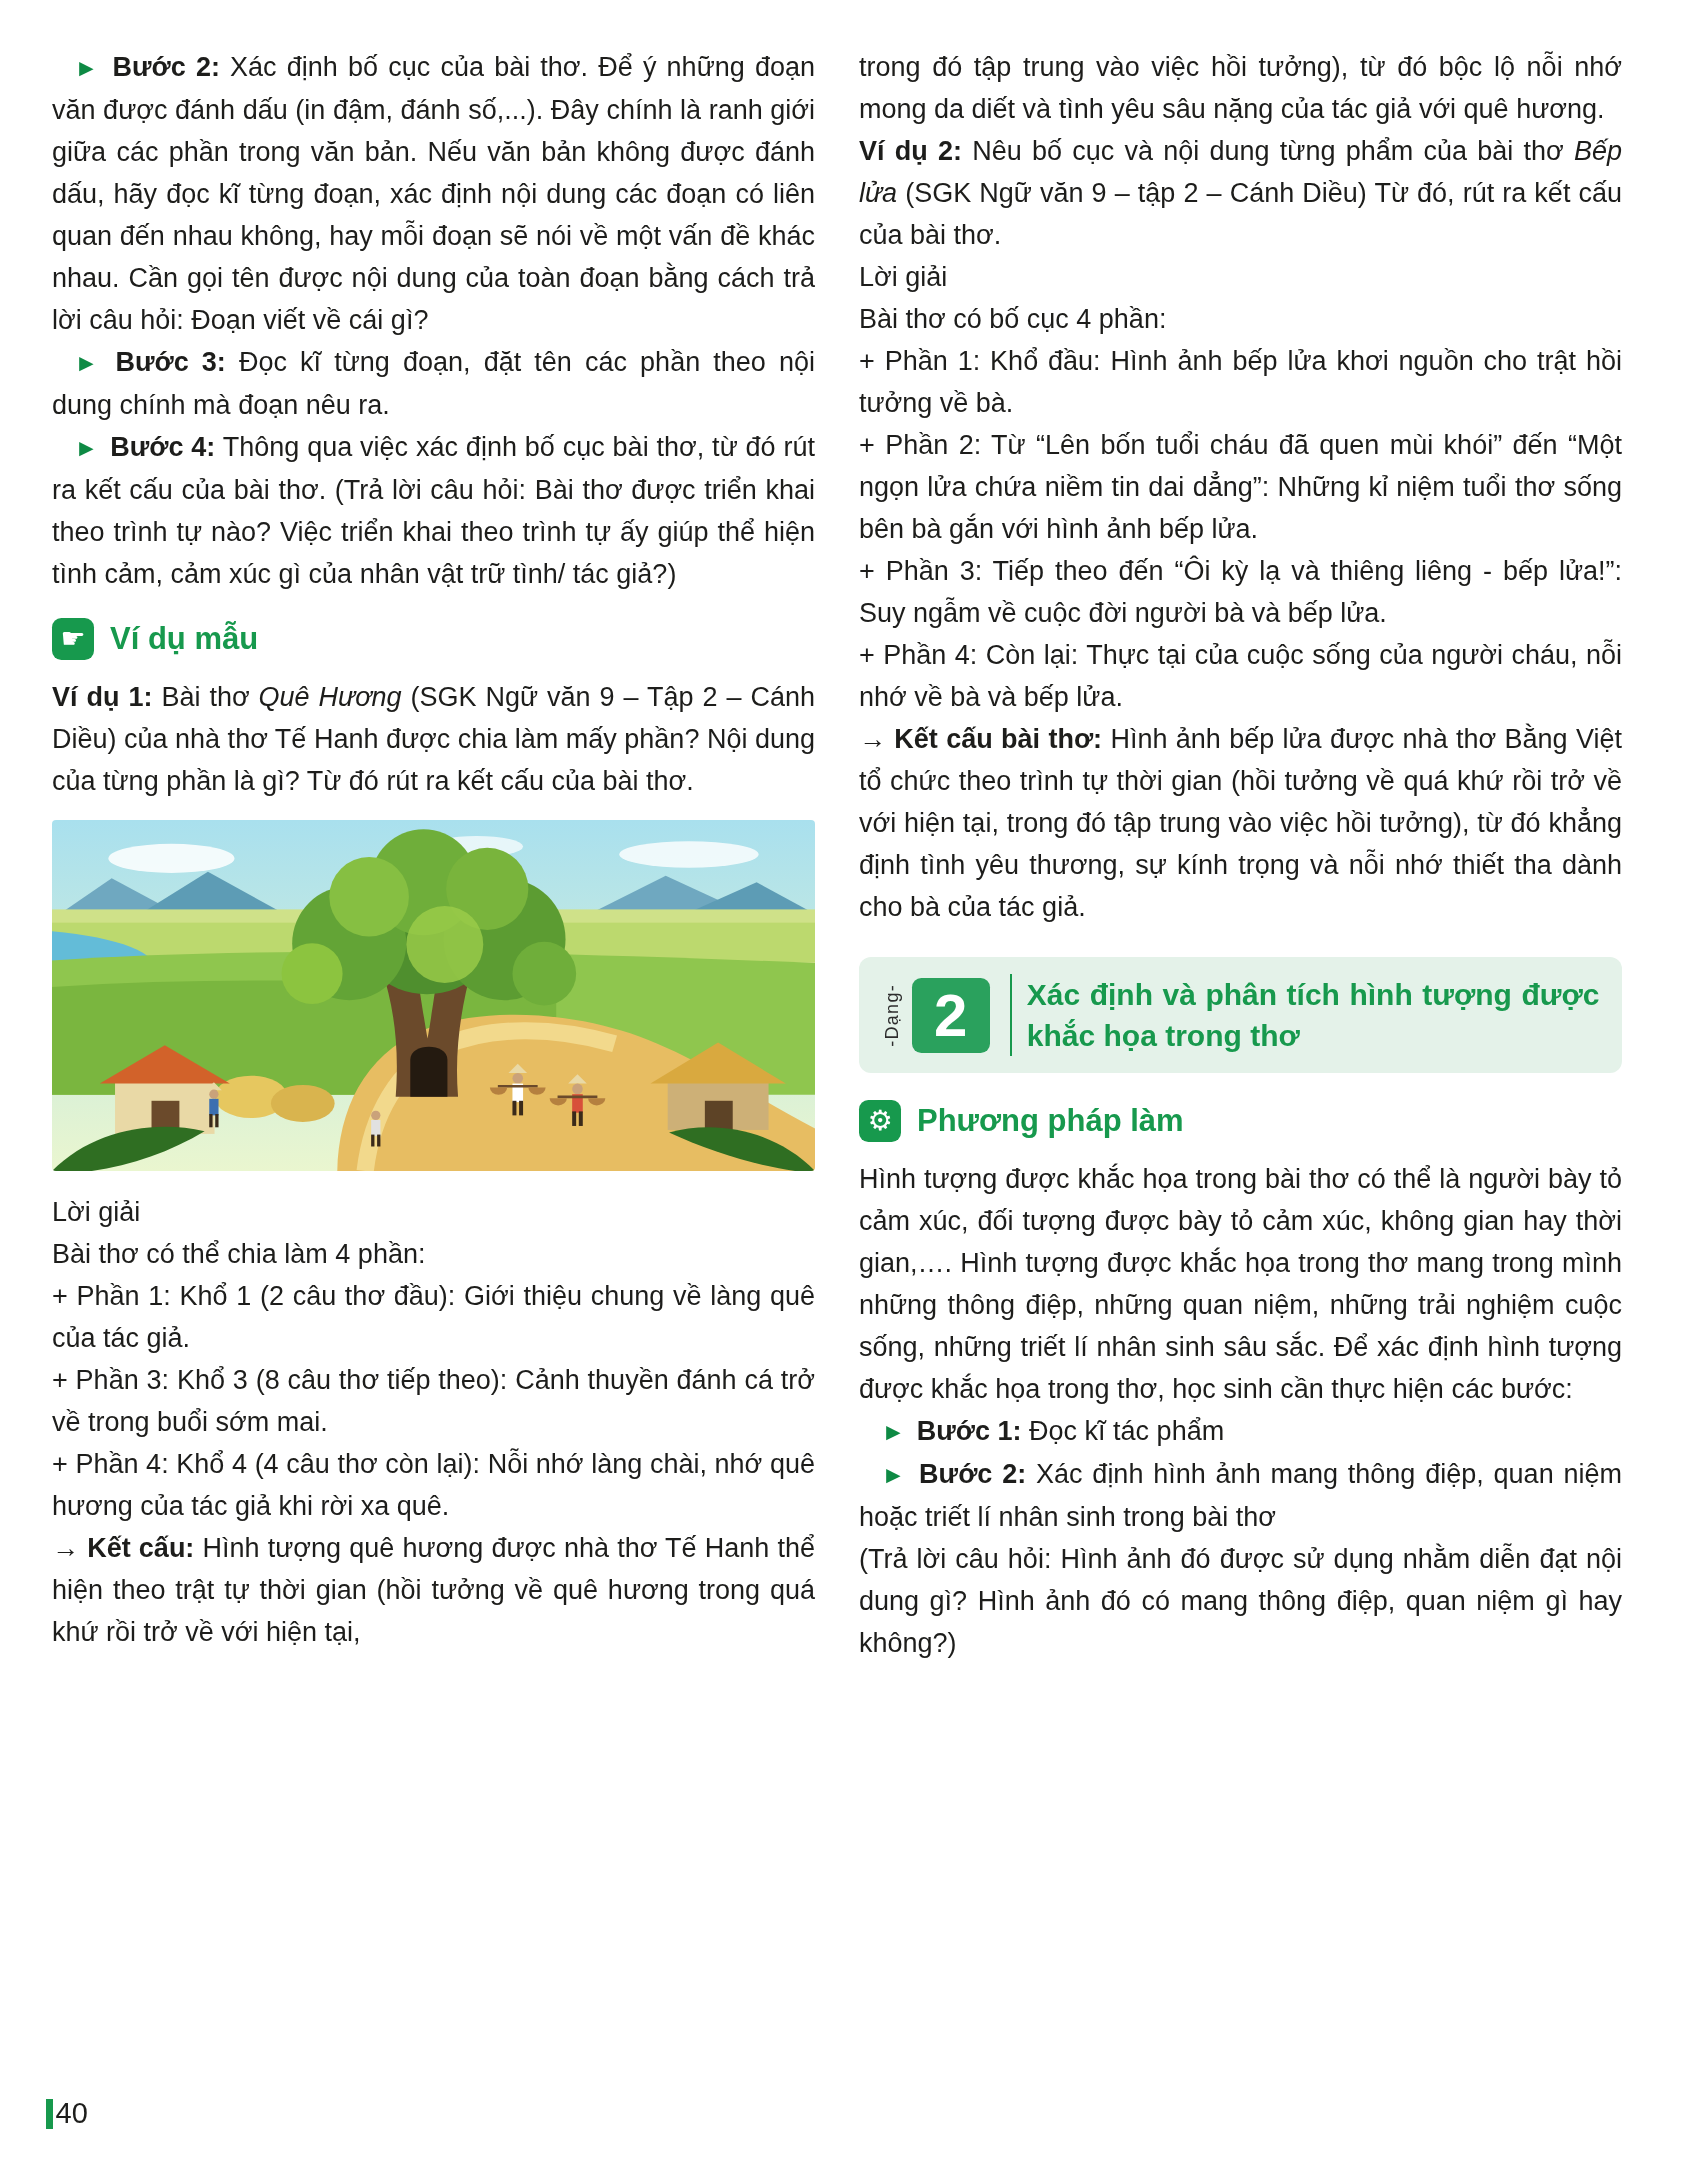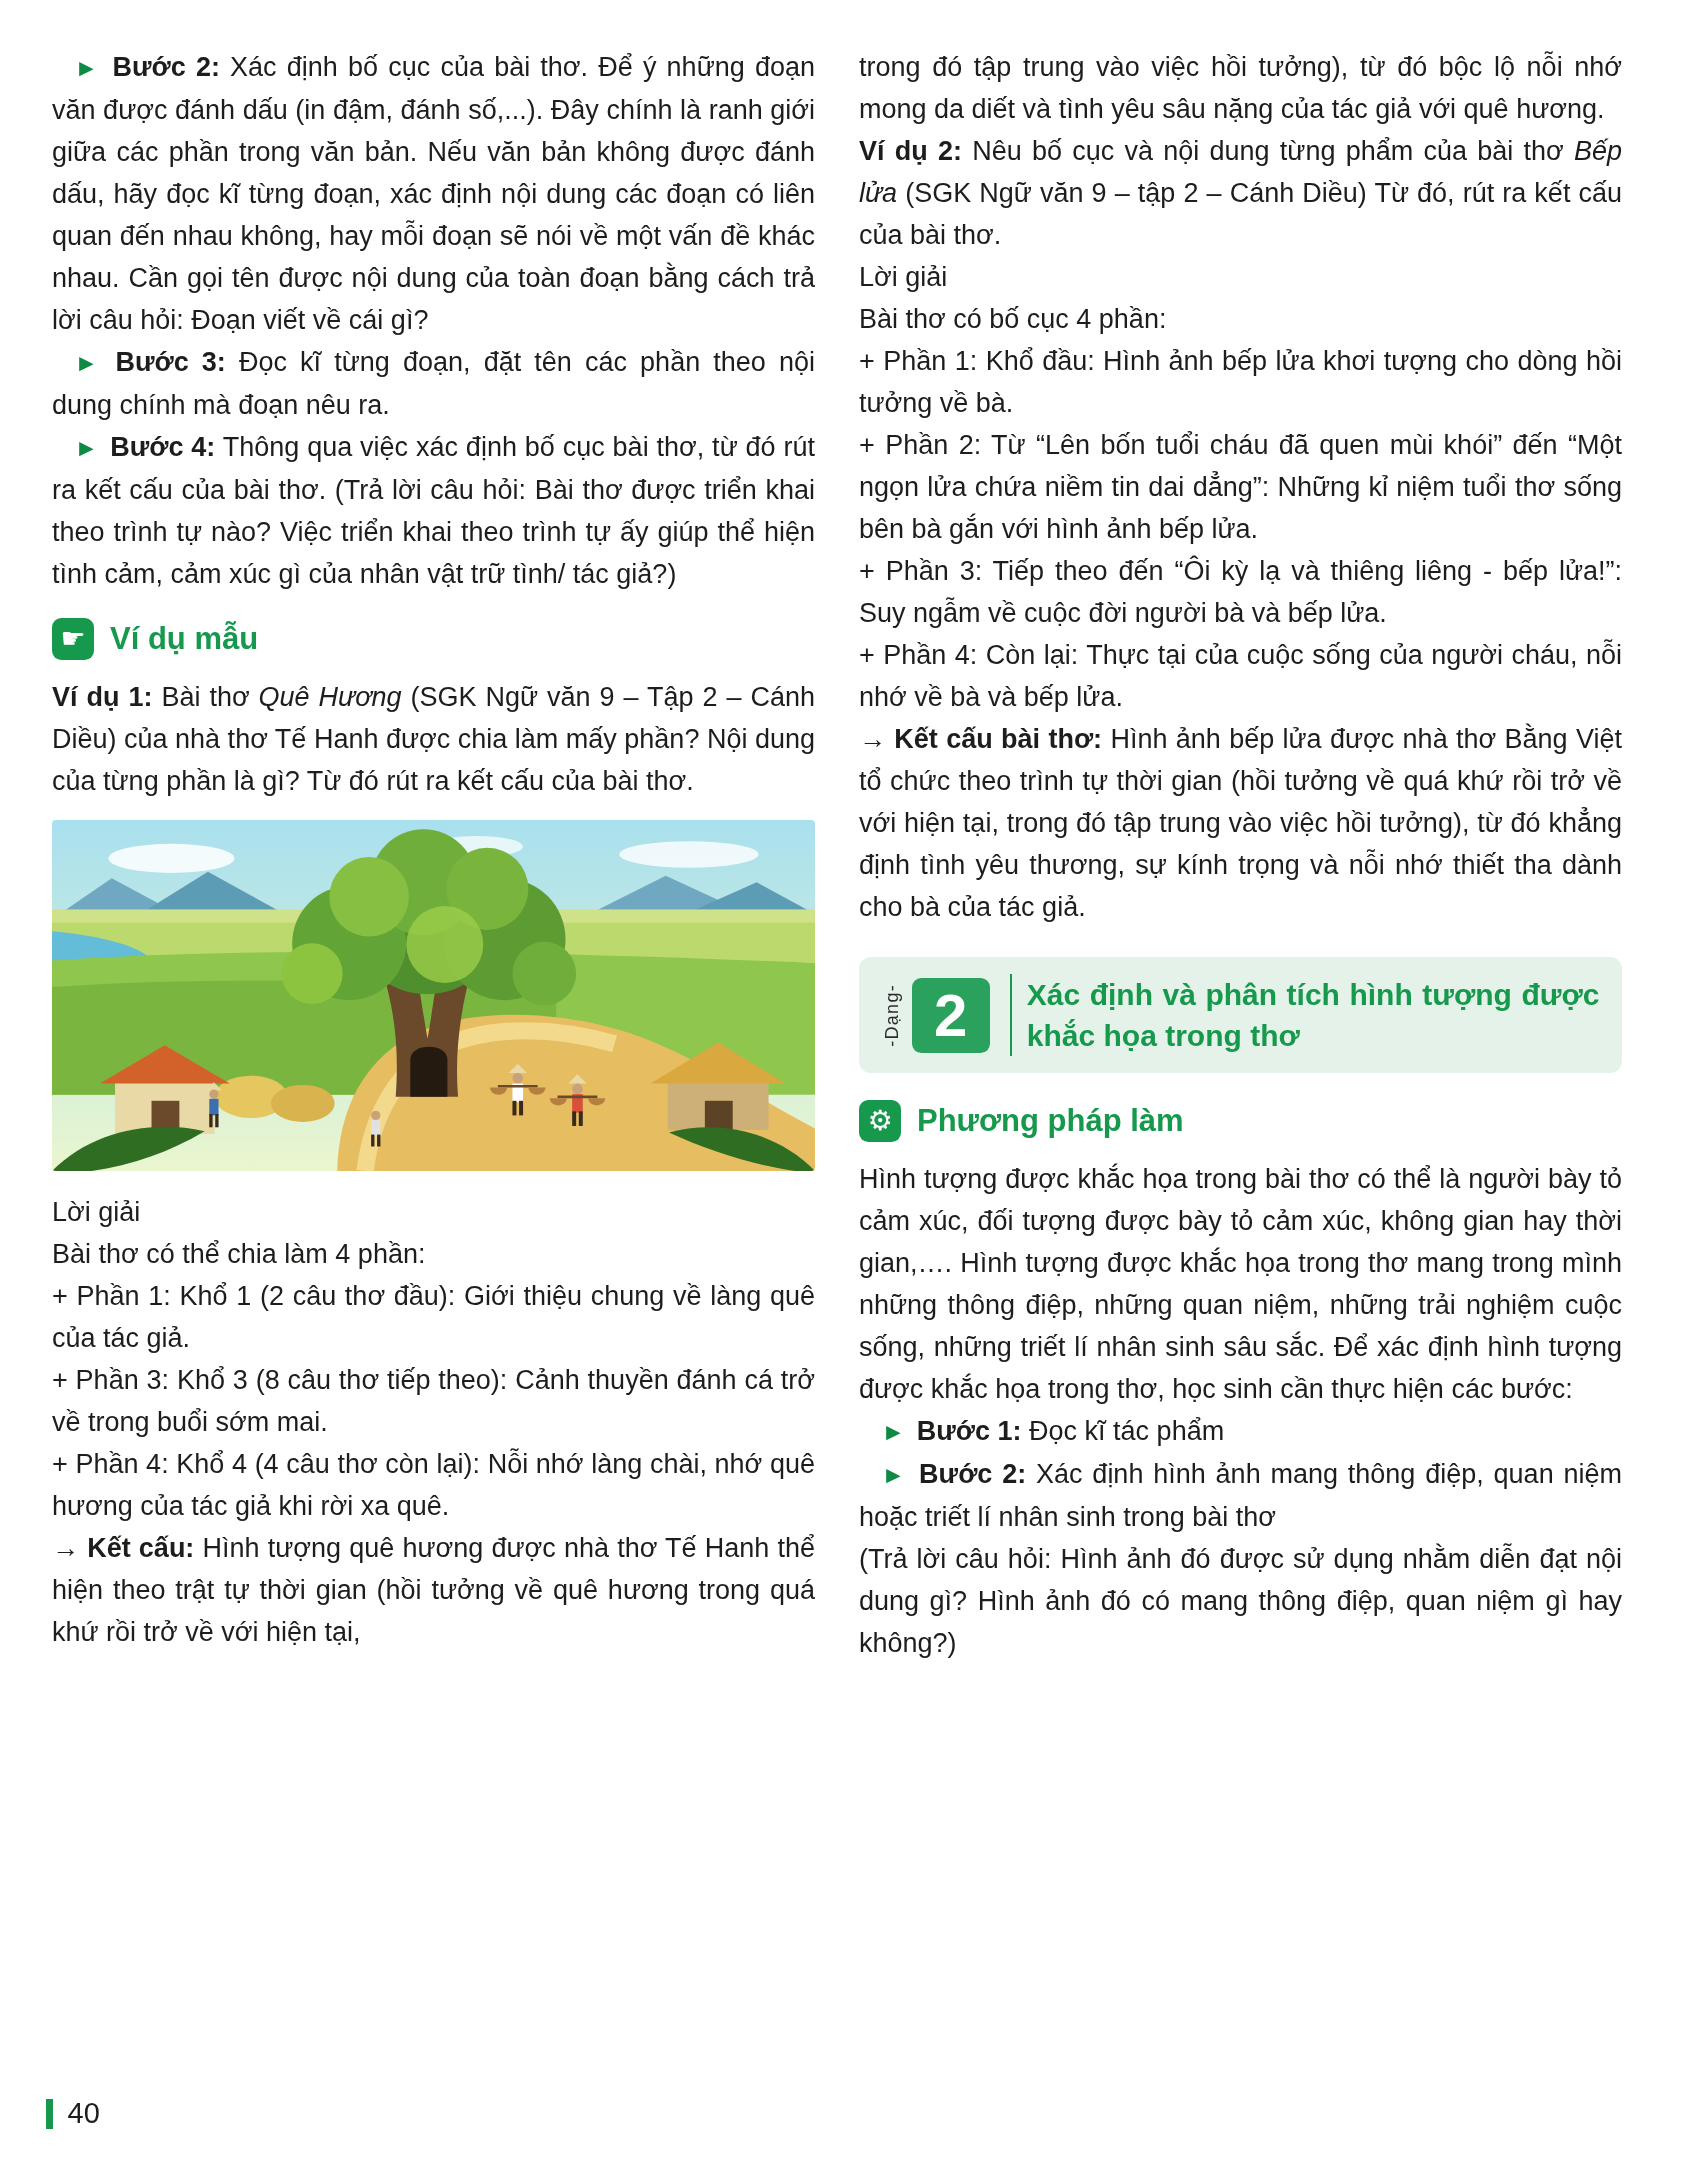--- a/index.html
+++ b/index.html
@@ -36,21 +36,21 @@
     font-size:18px;color:#2c2c2c;letter-spacing:1.3px;
   }
   .dang-num{
     width:78px;height:75px;background:#2aa15d;color:#ffffff;font-weight:bold;font-size:60px;
     display:flex;align-items:center;justify-content:center;border-radius:9.3px;
   }
   .dang-title{
     border-left:2.6px solid #17994d;padding-left:15px;color:#17994d;font-weight:bold;
     font-size:30px;line-height:41px;text-align:justify;
   }
-  .footer{position:absolute;left:46px;bottom:53px;display:flex;align-items:center;gap:15px;justify-content:center;}
+  .footer{position:absolute;left:46px;bottom:53px;display:flex;align-items:center;gap:3px;justify-content:center;}
   .pbar{display:inline-block;width:6.6px;height:30px;background:#17994d;}
   .pnum{font-size:29px;color:#1d1d1b;}
 </style>
 </head>
 <body>
 
 <div class="page">
   <div class="columns">
 
     <div class="col">
@@ -156,21 +156,21 @@
     </div>
 
     <div class="col">
 
       <p class="body">trong đó tập trung vào việc hồi tưởng), từ đó bộc lộ nỗi nhớ mong da diết và tình yêu sâu nặng của tác giả với quê hương.</p>
 
       <p class="body"><b class="lbl">Ví dụ 2:</b><span> Nêu bố cục và nội dung từng phẩm của bài thơ </span><i class="it">Bếp lửa</i><span> (SGK Ngữ văn 9 – tập 2 – Cánh Diều) Từ đó, rút ra kết cấu của bài thơ.</span></p>
 
       <p class="body bold-line">Lời giải</p>
       <p class="body">Bài thơ có bố cục 4 phần:</p>
-      <p class="body">+ Phần 1: Khổ đầu: Hình ảnh bếp lửa khơi tượng cho dòng hồi tưởng về bà.</p>
+      <p class="body">+ Phần 1: Khổ đầu: Hình ảnh bếp lửa khơi nguồn cho trật hồi tưởng về bà.</p>
       <p class="body">+ Phần 2: Từ “Lên bốn tuổi cháu đã quen mùi khói” đến “Một ngọn lửa chứa niềm tin dai dẳng”: Những kỉ niệm tuổi thơ sống bên bà gắn với hình ảnh bếp lửa.</p>
       <p class="body">+ Phần 3: Tiếp theo đến “Ôi kỳ lạ và thiêng liêng - bếp lửa!”: Suy ngẫm về cuộc đời người bà và bếp lửa.</p>
       <p class="body">+ Phần 4: Còn lại: Thực tại của cuộc sống của người cháu, nỗi nhớ về bà và bếp lửa.</p>
 
       <p class="body"><span>→</span> <b class="lbl">Kết cấu bài thơ:</b> <span>Hình ảnh bếp lửa được nhà thơ Bằng Việt tổ chức theo trình tự thời gian (hồi tưởng về quá khứ rồi trở về với hiện tại, trong đó tập trung vào việc hồi tưởng), từ đó khẳng định tình yêu thương, sự kính trọng và nỗi nhớ thiết tha dành cho bà của tác giả.</span></p>
 
       <div class="dang-box">
         <div class="dang-side">
           <span class="dang-rot">-Dạng-</span>
           <span class="dang-num">2</span>

